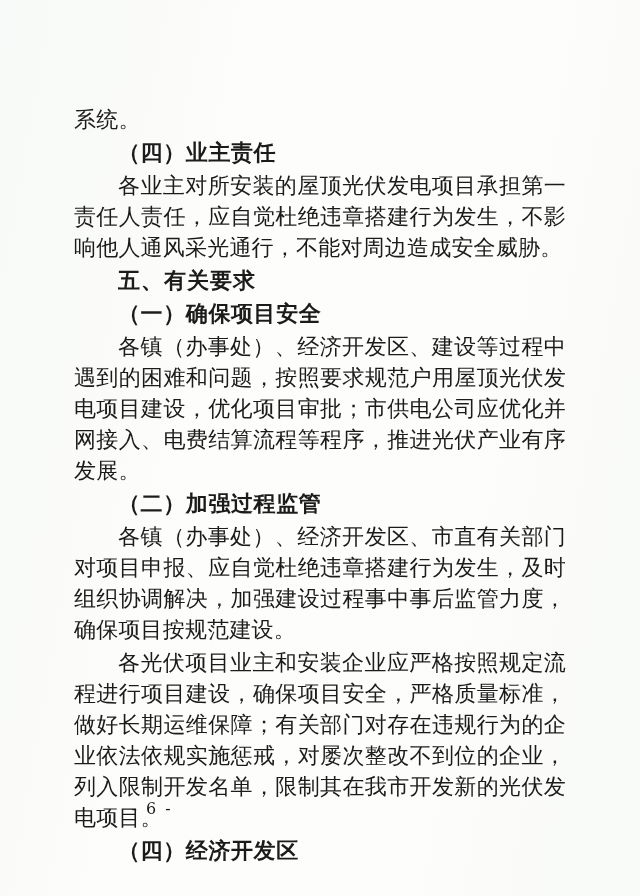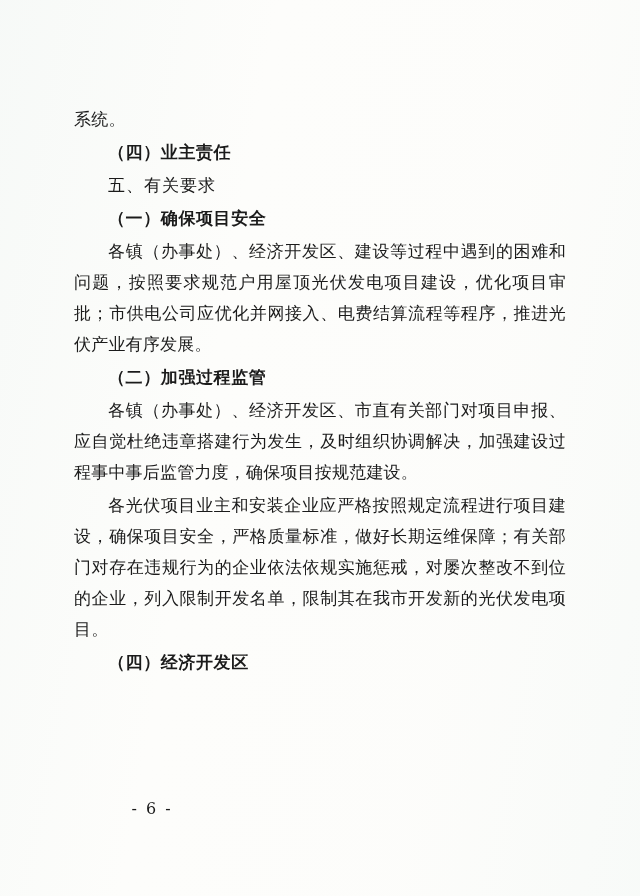--- a/index.html
+++ b/index.html
@@ -30,39 +30,39 @@
     pointer-events: none;
   }
   .content {
     position: absolute;
     left: 74px;
     top: 104px;
     width: 492px;
   }
   p {
     margin: 0 0 2px 0;
-    font-size: 17px;
+    font-size: 22px;
     line-height: 31px;
     color: #1b1b1b;
     text-align: justify;
     text-justify: inter-ideograph;
     letter-spacing: 0.2px;
     font-family: "DejaVu Serif", serif;
   }
   p.indent {
     text-indent: 2em;
   }
   p.heading {
     text-indent: 2em;
     font-weight: bold;
     letter-spacing: 0.6px;
   }
   p.section-heading {
     text-indent: 2em;
-    font-weight: normal;
+    font-weight: bold;
     letter-spacing: 1px;
   }
   .pagenum {
     position: absolute;
     left: 0;
     right: 0;
     bottom: 78px;
     text-align: center;
     font-size: 16px;
     color: #1b1b1b;
@@ -75,20 +75,21 @@
     transform: translateX(-168px);
   }
 </style>
 </head>
 <body>
 
 <div class="page">
   <div class="content">
     <p class="">系统。</p>
     <p class="heading">（四）业主责任</p>
+    <p class="indent">各业主对所安装的屋顶光伏发电项目承担第一责任人责任，应自觉杜绝违章搭建行为发生，不影响他人通风采光通行，不能对周边造成安全威胁。</p>
     <p class="section-heading">五、有关要求</p>
     <p class="heading">（一）确保项目安全</p>
     <p class="indent">各镇（办事处）、经济开发区、建设等过程中遇到的困难和问题，按照要求规范户用屋顶光伏发电项目建设，优化项目审批；市供电公司应优化并网接入、电费结算流程等程序，推进光伏产业有序发展。</p>
     <p class="heading">（二）加强过程监管</p>
     <p class="indent">各镇（办事处）、经济开发区、市直有关部门对项目申报、应自觉杜绝违章搭建行为发生，及时组织协调解决，加强建设过程事中事后监管力度，确保项目按规范建设。</p>
     <p class="indent">各光伏项目业主和安装企业应严格按照规定流程进行项目建设，确保项目安全，严格质量标准，做好长期运维保障；有关部门对存在违规行为的企业依法依规实施惩戒，对屡次整改不到位的企业，列入限制开发名单，限制其在我市开发新的光伏发电项目。</p>
     <p class="heading">（四）经济开发区</p>
   </div>
   <div class="pagenum">
     <span class="inner">- 6 -</span>

